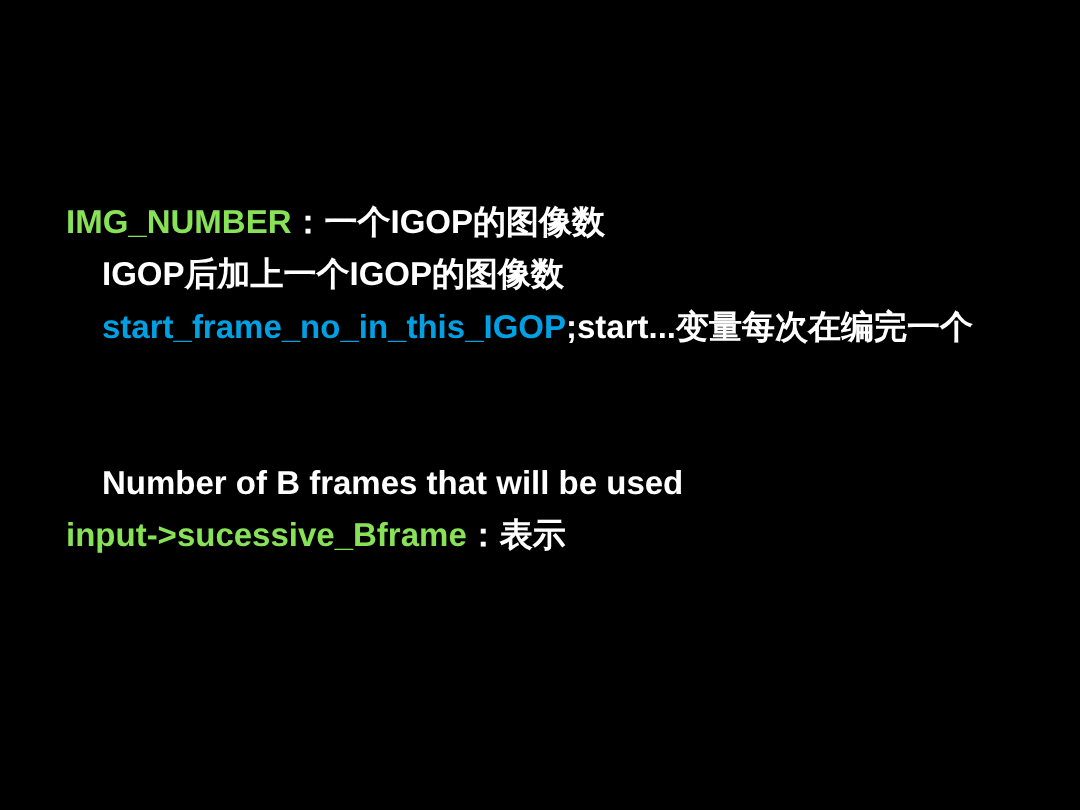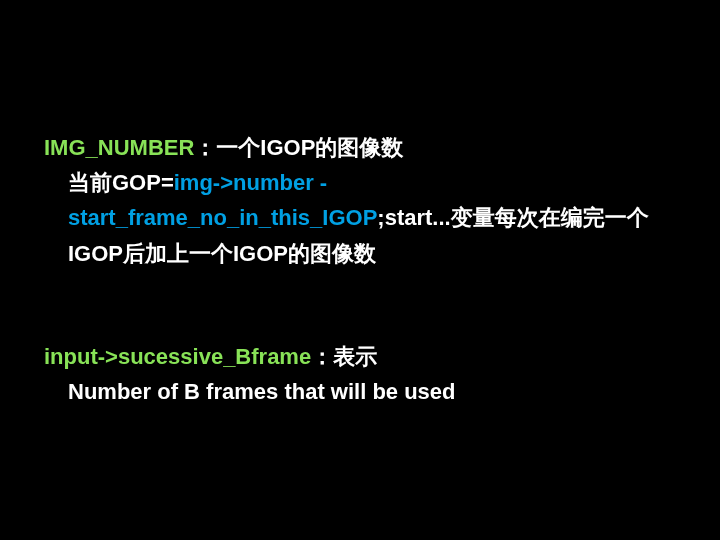--- a/index.html
+++ b/index.html
@@ -26,34 +26,31 @@
 </style>
 </head>
 <body>
 
 <div class="slide">
 
   <div class="line">
     <span class="k1" data-bind="block1.term">IMG_NUMBER</span><span data-bind="block1.desc1">：一个IGOP的图像数</span>
   </div>
   <div class="line indent">
-    <span data-bind="block1.desc2_prefix">当前GOP=</span><span class="k2" data-bind="block1.expr_left">img-&gt;number</span><span class="k2" data-bind="block1.expr_mid"> - </span>
+    <span data-bind="block1.desc4_indent">IGOP后加上一个IGOP的图像数</span>
   </div>
   <div class="line indent">
     <span class="k2" data-bind="block1.expr_right">start_frame_no_in_this_IGOP</span><span data-bind="block1.desc3">;start...变量每次在编完一个</span>
-  </div>
-  <div class="line indent">
-    <span data-bind="block1.desc4_indent">IGOP后加上一个IGOP的图像数</span>
   </div>
 
   <div class="section-gap"></div>
 
 
   <div class="section-gap"></div>
 
+  <div class="line indent">
+    <span data-bind="block3.desc2_indent">Number of B frames that will be used</span>
+  </div>
   <div class="line">
     <span class="k1" data-bind="block3.term">input-&gt;sucessive_Bframe</span><span data-bind="block3.desc">：表示</span>
-  </div>
-  <div class="line indent">
-    <span data-bind="block3.desc2_indent">Number of B frames that will be used</span>
   </div>
 
 </div>
 
 </body></html>

